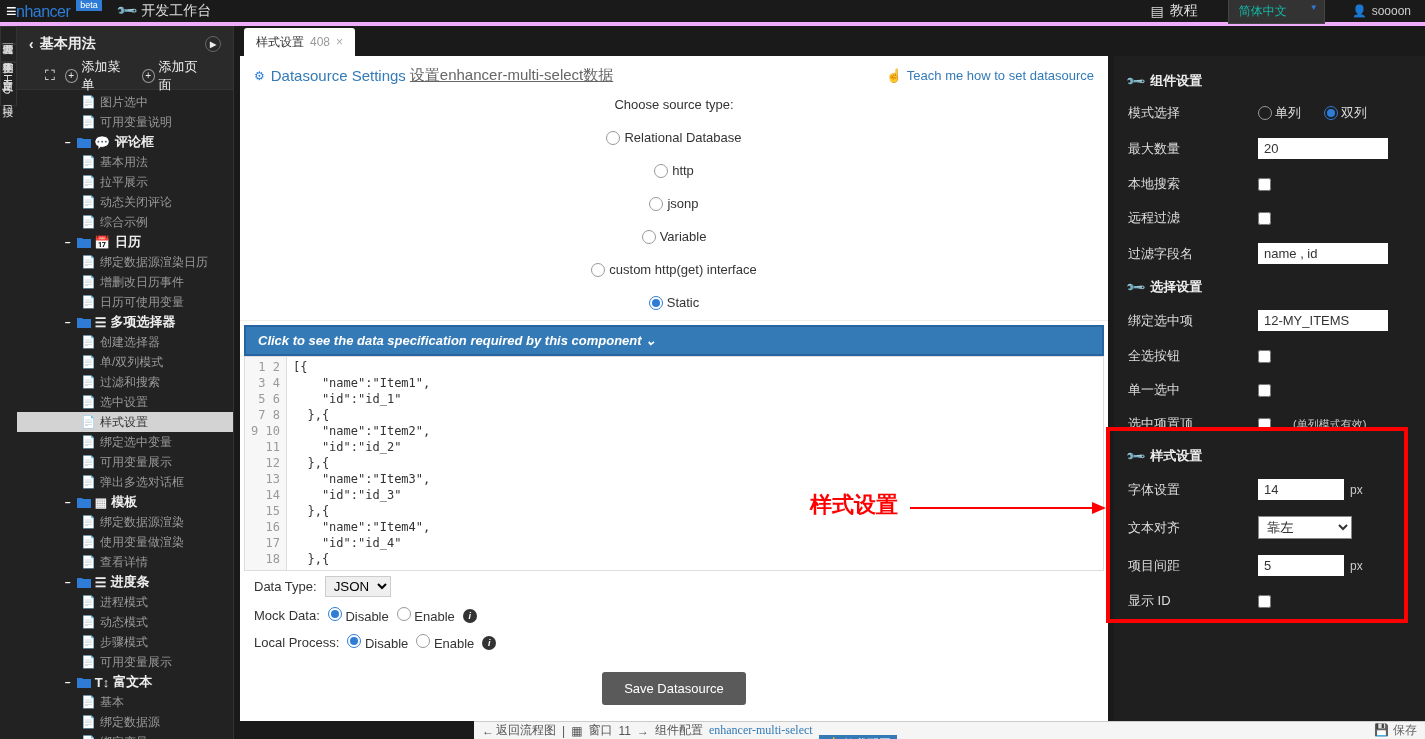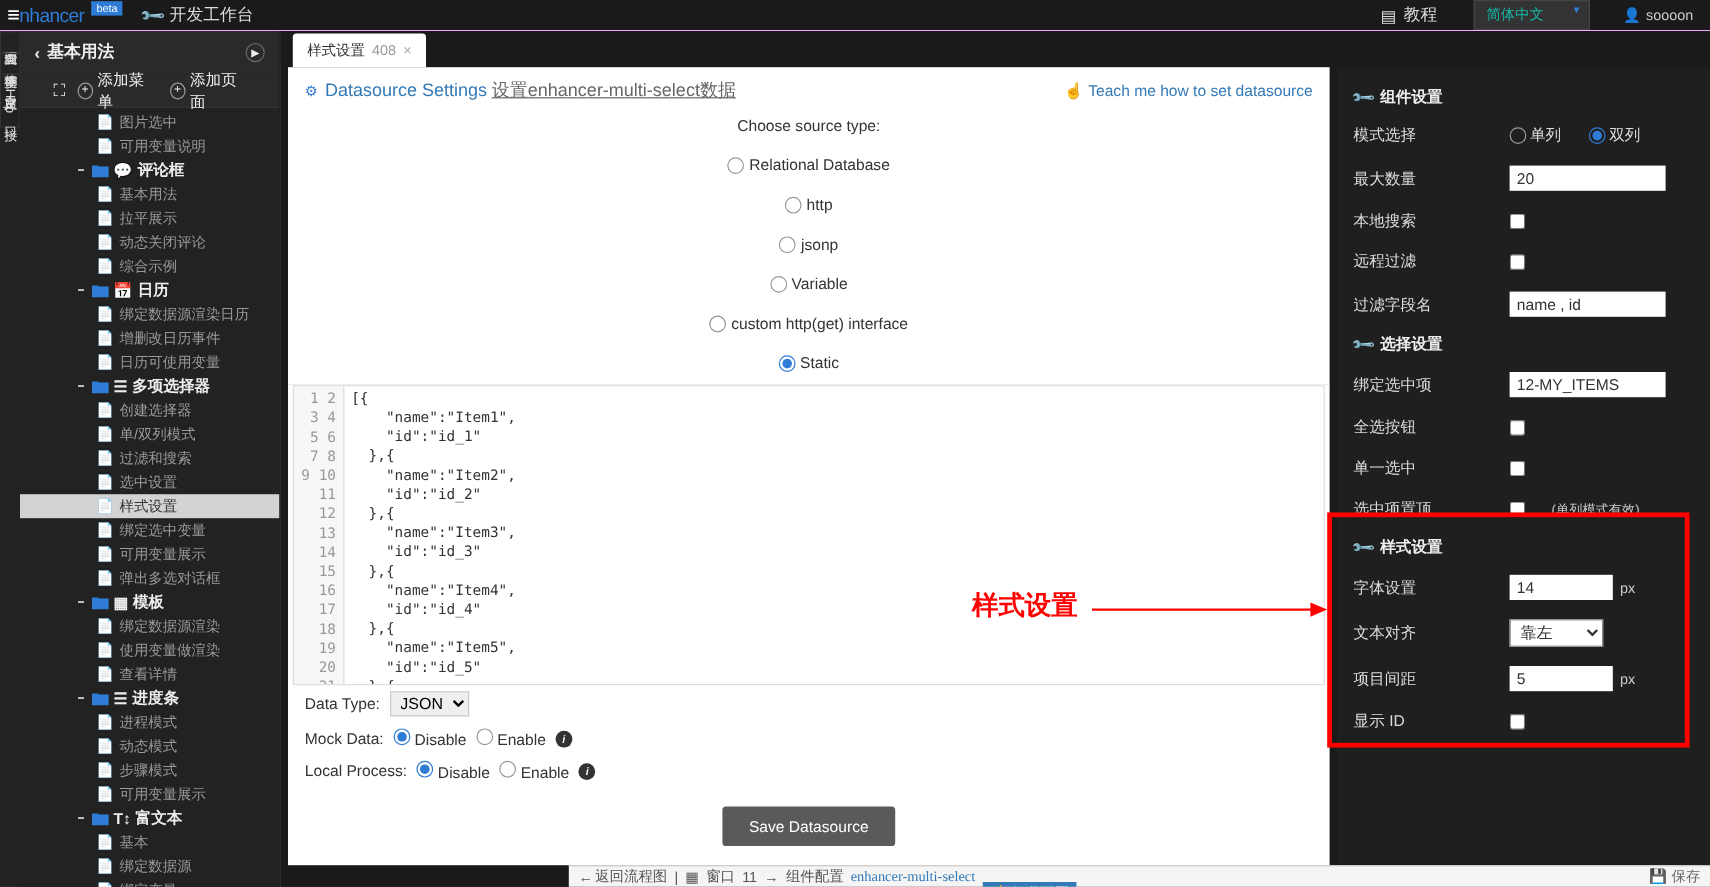--- a/index.html
+++ b/index.html
@@ -1,19 +1,19 @@
 <!DOCTYPE html>
 <html><head>
   <meta charset="utf-8">
   <style>
     * { margin: 0; padding: 0; box-sizing: border-box; font-family: Arial, "Microsoft YaHei", sans-serif; }
     body { background: #1a1a1a; color: #ccc; font-size: 12px; overflow: hidden; width: 1425px; height: 739px; }
     
     
-    .top-header { height: 26px; background: #1a1a1a; display: flex; align-items: center; border-bottom: 1px solid #f0abfc; }
+    .top-header { height: 26px; background: #1a1a1a; display: flex; align-items: center; border-bottom: 4px solid #f0abfc; }
     .logo { color: #2e7cd6; font-size: 16px; font-weight: 500; padding: 0 6px 0 6px; letter-spacing: -0.5px; }
     .logo-e { color: #fff; font-size: 18px; }
     .beta-badge { background: #2e7cd6; color: #fff; font-size: 9px; padding: 1px 4px; position: relative; top: -6px; }
     .top-nav-item { color: #ddd; padding: 0 16px; font-size: 14px; display: flex; align-items: center; gap: 6px; cursor: pointer; }
     .top-right { margin-left: auto; display: flex; align-items: center; }
     .lang-dropdown { background: #333; padding: 3px 37px 3px 10px; border: 1px solid #444; color: #14b8a6; position: relative; margin: 0 14px; }
     .lang-dropdown::after { content: "▼"; position: absolute; right: 6px; font-size: 8px; color: #2e7cd6; }
     .user { color: #ccc; padding: 0 14px; display: flex; align-items: center; gap: 4px; }
     
     
@@ -73,21 +73,21 @@
     
     
     .right-panel { position: absolute; top: 30px; right: 0; width: 311px; bottom: 14px; background: #1f1f1f; color: #ddd; padding: 10px 14px; overflow-y: auto; }
     .panel-section-header { display: flex; align-items: center; gap: 6px; padding: 6px 0; font-size: 13px; font-weight: bold; color: #eee; }
     .panel-row { display: flex; align-items: center; padding: 8px 0; font-size: 13px; min-height: 34px; }
     .panel-row .label { width: 130px; color: #ddd; }
     .panel-row .radio-group { display: flex; gap: 23px; }
     .panel-row .radio-group label { display: flex; align-items: center; gap: 3px; }
     .panel-input { background: #fff; border: none; padding: 3px 6px; width: 86px; color: #333; font-size: 13px; }
     .panel-input.wide { width: 130px; }
-    .panel-select { background: #fff; border: 1px solid #888; padding: 2px 4px; width: 78px; color: #333; }
+    .panel-select { background: #fff; border: 1px solid #888; padding: 2px 4px; width: 94px; color: #333; }
     .unit { margin-left: 6px; font-size: 12px; color: #ccc; }
     .hint { color: #ccc; margin-left: 22px; font-size: 11px; }
     .checkbox { width: 13px; height: 13px; }
     
     
     .red-box { position: absolute; border: 4px solid #f00; pointer-events: none; }
     .red-label { position: absolute; color: #f00; font-size: 22px; font-weight: bold; pointer-events: none; }
     .red-arrow { position: absolute; pointer-events: none; }
     
     
@@ -348,20 +348,23 @@
       <label>
           <input type="radio" name="src" style="">
           <span>custom http(get) interface</span>
         </label>
       <label>
           <input type="radio" name="src" checked="" style="">
           <span>Static</span>
         </label>
     </div>
 
+    <div class="spec-bar">
+      <span>Click to see the data specification required by this component</span> <span>⌄</span>
+    </div>
 
     <div class="code-area">
       <div class="gutter" id="gutter">1
 2
 3
 4
 5
 6
 7
 8

